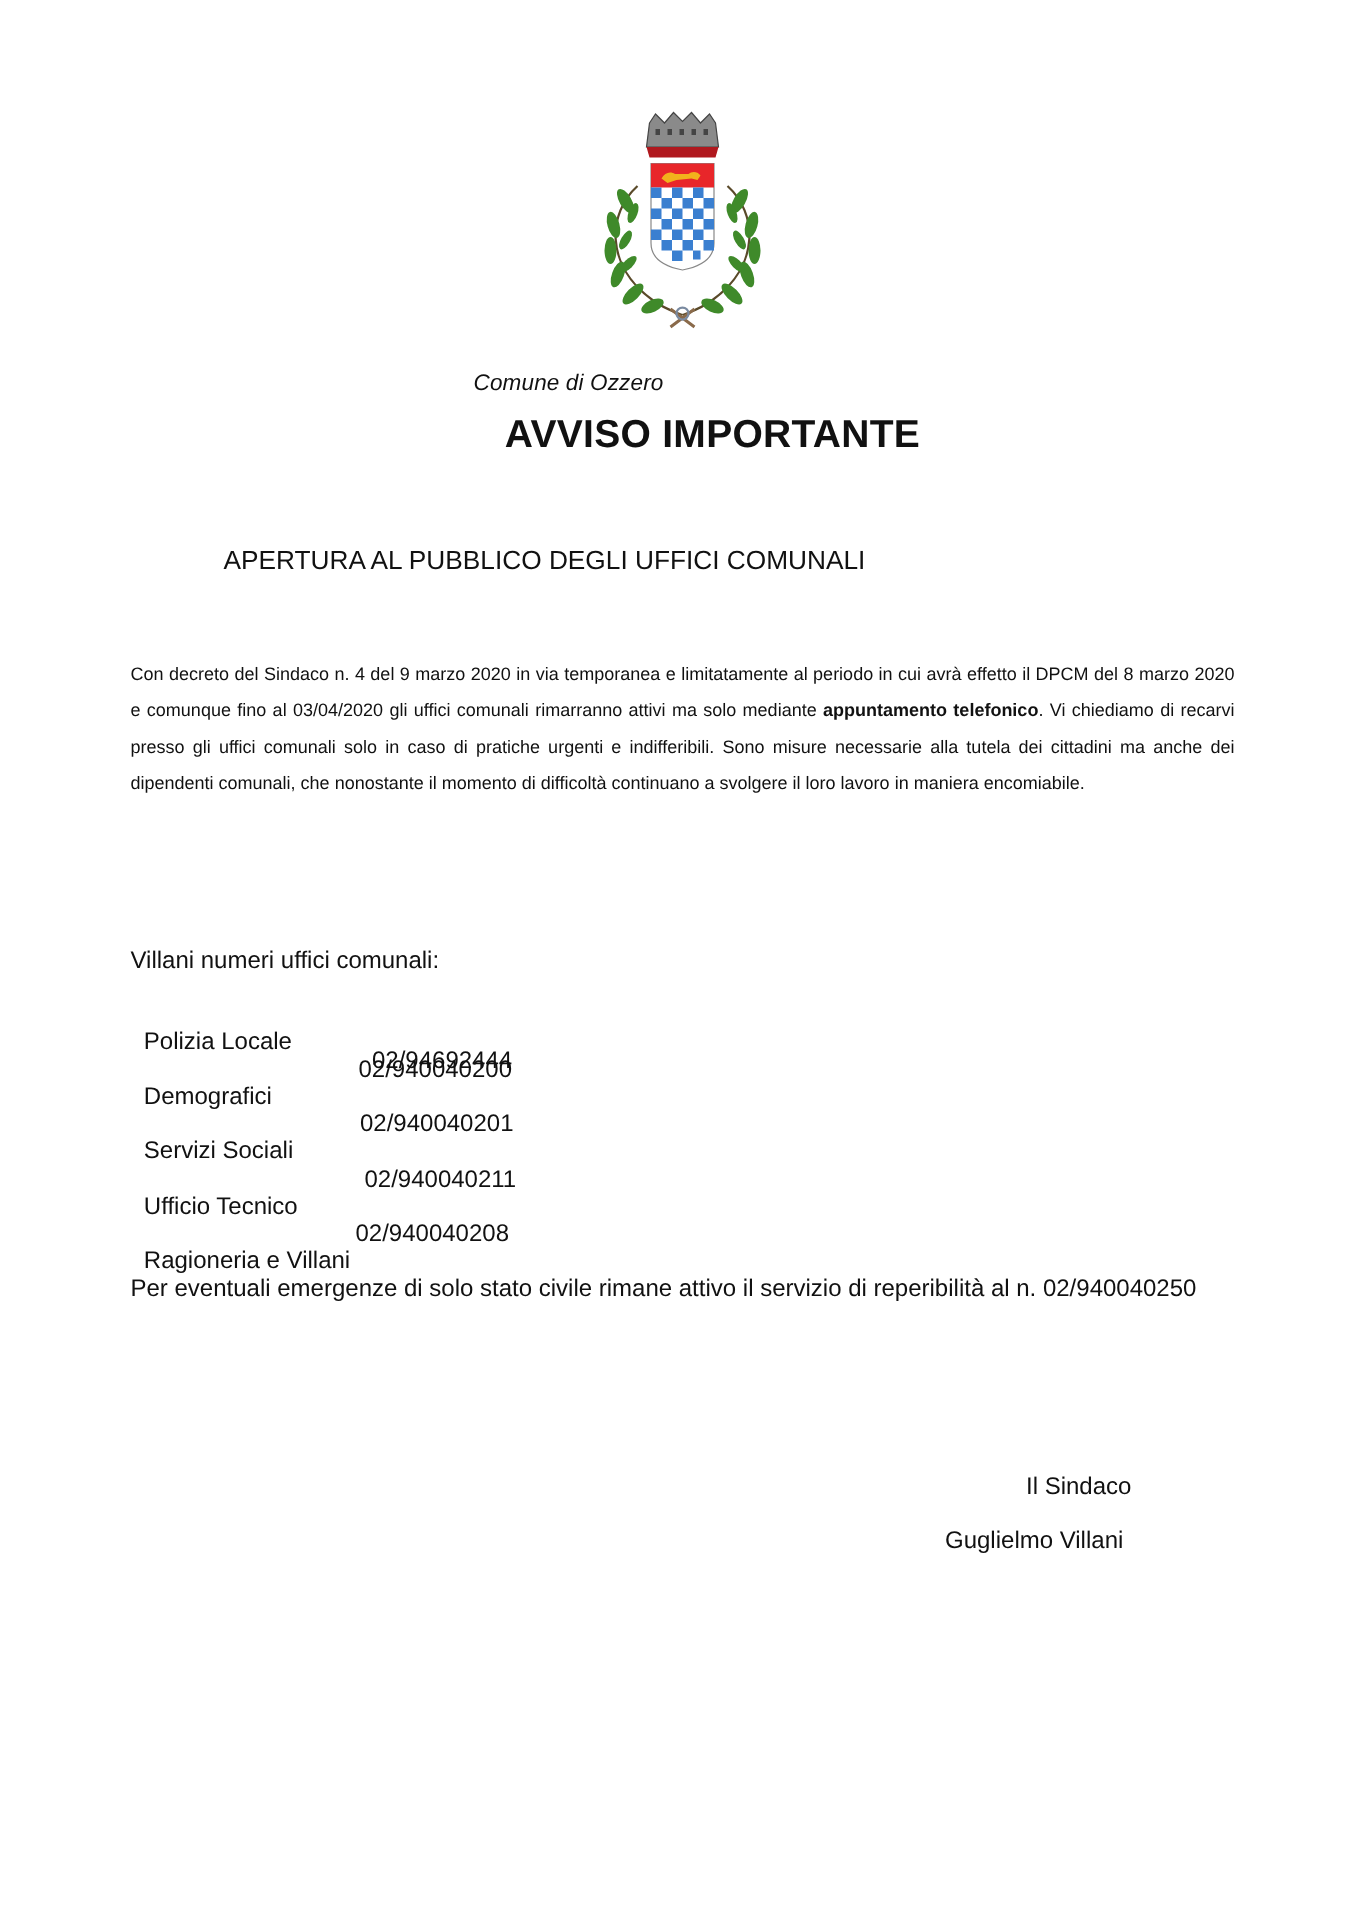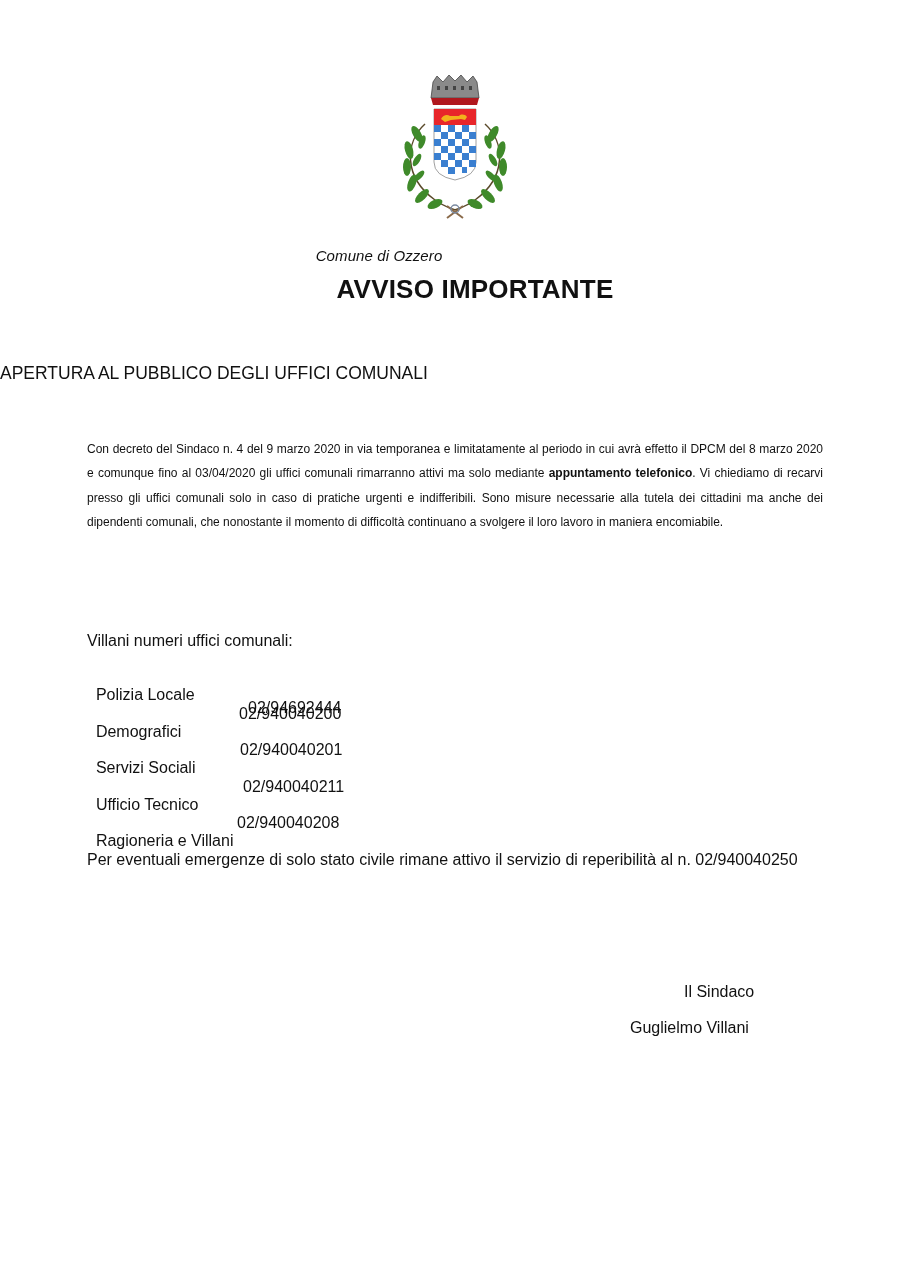--- a/index.html
+++ b/index.html
@@ -3,21 +3,21 @@
 <meta charset="utf-8">
 <style>
   html, body { margin: 0; padding: 0; background: #ffffff; }
   body { width: 910px; height: 1286px; position: relative; overflow: hidden;
          font-family: "Liberation Sans", sans-serif; color: #111111; }
   .crest { position: absolute; left: 395px; top: 72px; width: 120px; height: 148px; }
   .town { position: absolute; left: 0; width: 758px; top: 236px; text-align: center;
           font-style: italic; font-size: 15px; letter-spacing: 0.1px; margin-top: 11px; }
   .title { position: absolute; left: 0; width: 910px; top: 274px; text-align: center;
            font-weight: bold; font-size: 26px; letter-spacing: 0.2px; padding-left: 20px; }
-  .subtitle { position: absolute; left: 0; width: 726px; top: 363px; 
+  .subtitle { position: absolute; left: 0; width: 726px; top: 363px; text-align: center;
               font-size: 17.5px; }
   .body-text { position: absolute; left: 87px; width: 736px; top: 437px;
                font-size: 12px; line-height: 24.4px; text-align: justify; }
   .body-text b { font-weight: bold; }
   .list-heading { position: absolute; left: 87px; top: 632px; font-size: 16px; }
   .phone-row { position: absolute; left: 87px; font-size: 16px; white-space: pre; }
   .phone-row .office { display: inline-block; }
   .phone-row .num { position: absolute; top: 0; }
   .emergency { position: absolute; left: 87px; width: 736px; top: 848px;
                font-size: 16px; line-height: 24px; text-align: justify; text-align-last: left; }

